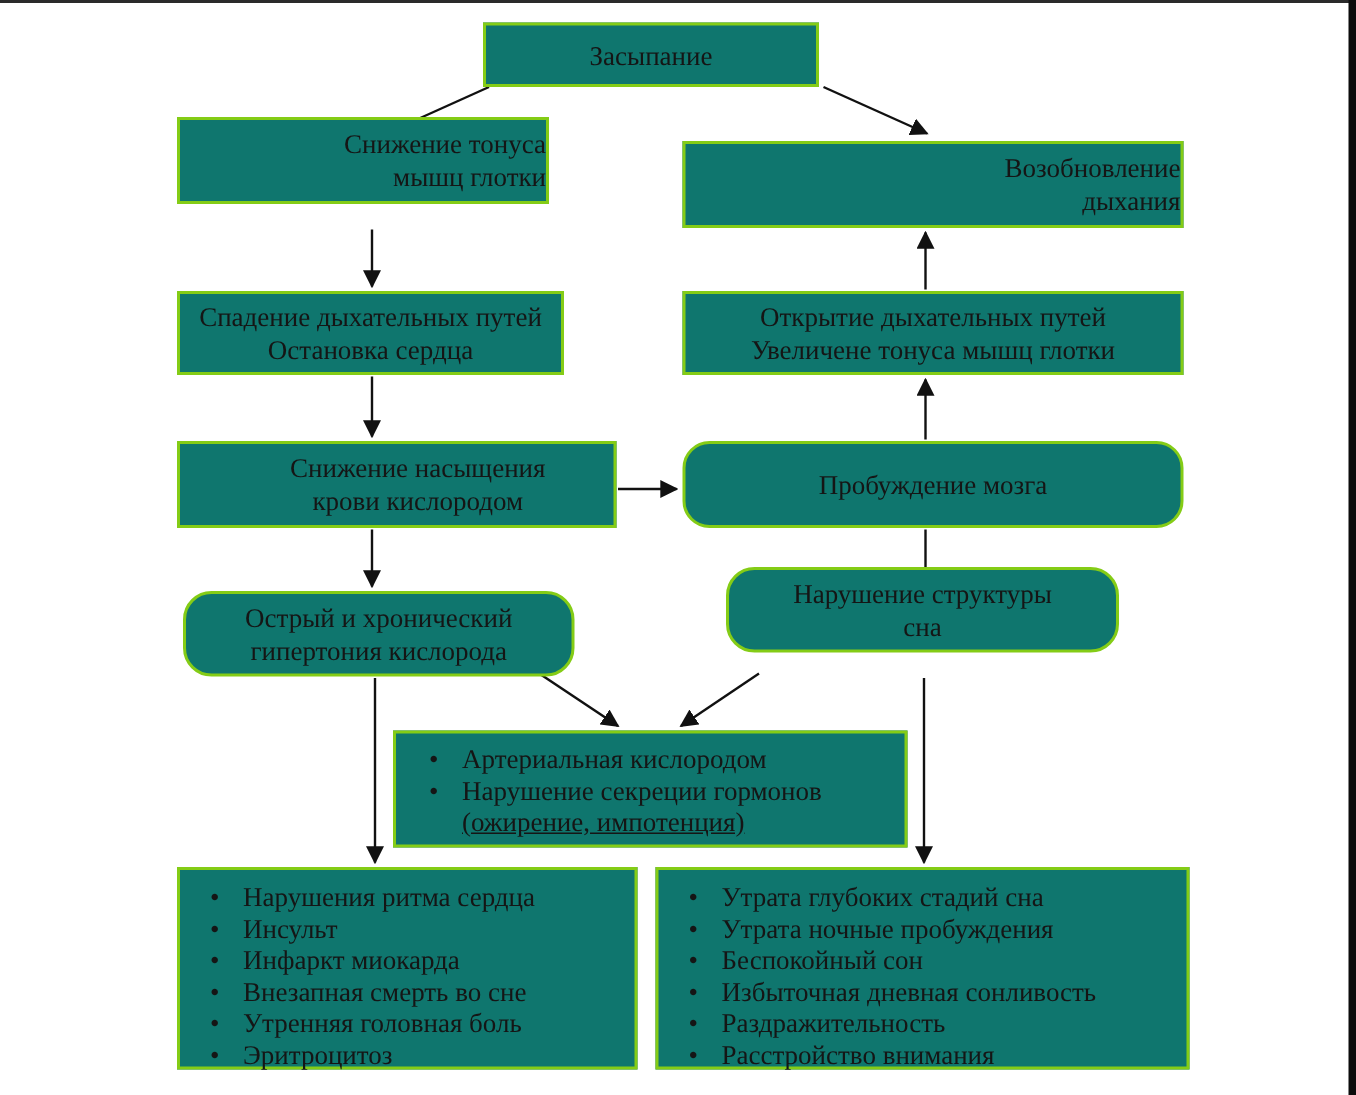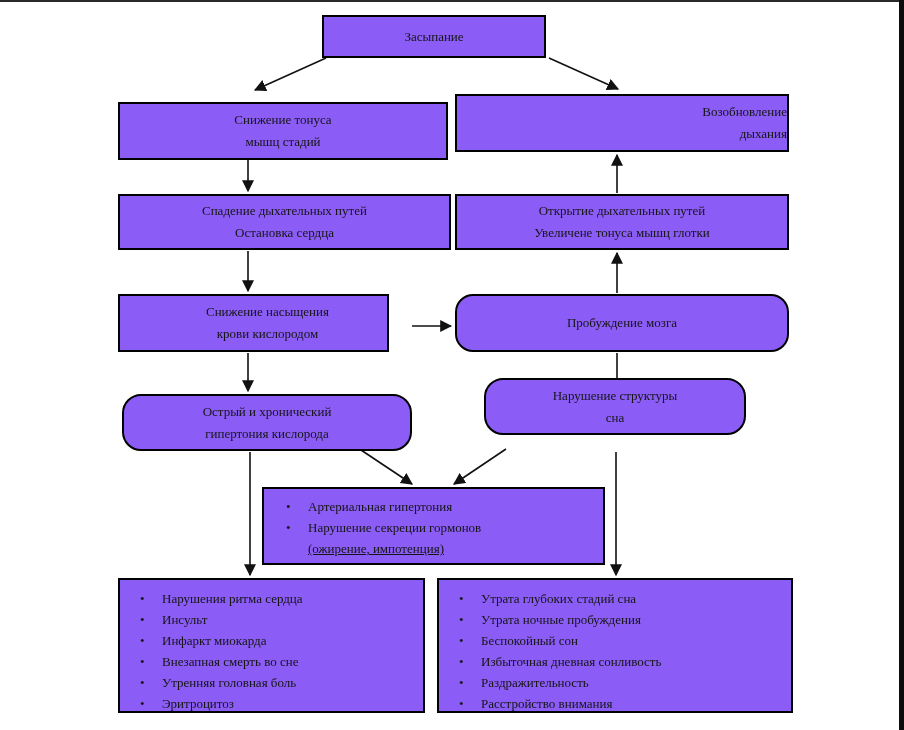--- a/index.html
+++ b/index.html
@@ -9,39 +9,39 @@
     background:#ffffff;
     overflow:hidden;
     font-family:"Liberation Serif","DejaVu Serif",serif;
     color:#151515;
   }
   .frame-top{position:absolute;left:0;top:0;width:904px;height:2px;background:#2a2a2a;}
   .frame-right{position:absolute;right:0;top:0;width:5px;height:730px;background:#0c0c0c;}
   .connectors{position:absolute;left:0;top:0;width:904px;height:730px;pointer-events:none;}
   .box,.rbox,.lbox{
     position:absolute;
-    background:#8b5cf6;
-    border:2px solid #000000;
+    background:#0f766e;
+    border:2px solid #84cc16;
     box-sizing:border-box;
-    font-size:13px;
+    font-size:18px;
     line-height:22px;
   }
   .box,.rbox{
     display:flex;flex-direction:column;justify-content:center;align-items:center;
     text-align:center;
   }
   .rbox{border-radius:19px;}
   .b1{left:322px;top:15px;width:224px;height:43px;}
-  .b2{left:118px;top:102px;width:330px;height:58px;}
+  .b2{left:118px;top:78px;width:248px;height:58px;align-items:flex-end;}
   .b3{left:455px;top:94px;width:334px;height:58px;align-items:flex-end;}
-  .b4{left:118px;top:194px;width:333px;height:56px;}
+  .b4{left:118px;top:194px;width:258px;height:56px;}
   .b5{left:455px;top:194px;width:334px;height:56px;}
-  .b6{left:118px;top:294px;width:271px;height:58px;padding-left:28px;}
+  .b6{left:118px;top:294px;width:293px;height:58px;padding-left:28px;}
   .b7{left:455px;top:294px;width:334px;height:58px;border-radius:18px;}
-  .b8{left:122px;top:394px;width:290px;height:57px;}
+  .b8{left:122px;top:394px;width:261px;height:57px;}
   .b9{left:484px;top:378px;width:262px;height:57px;}
   .b10{left:262px;top:487px;width:343px;height:78px;padding:7px 6px 0 22px;}
   .b11{left:118px;top:578px;width:307px;height:135px;padding:8px 4px 0 20px;}
   .b12{left:437px;top:578px;width:356px;height:135px;padding:8px 4px 0 20px;}
   .lbox ul{margin:0;padding:0;list-style:none;}
   .lbox li{display:flex;white-space:nowrap;line-height:21px;}
   .bullet{flex:0 0 22px;width:22px;}
   .cont .itext{margin-left:22px;text-decoration:underline;}
   .nline{display:block;}
 </style>
@@ -73,21 +73,21 @@
     <line x1="358" y1="448" x2="412" y2="484" stroke="#111111" stroke-width="1.6" marker-end="url(#ah)"></line>
     <line x1="506" y1="449" x2="454" y2="484" stroke="#111111" stroke-width="1.6" marker-end="url(#ah)"></line>
   </svg>
 
   <div class="box b1">
     <span class="nline">Засыпание</span>
   </div>
 
   <div class="box b2">
     <span class="nline">Снижение тонуса</span>
-    <span class="nline">мышц стадий</span>
+    <span class="nline">мышц глотки</span>
   </div>
 
   <div class="box b3">
     <span class="nline">Возобновление</span>
     <span class="nline">дыхания</span>
   </div>
 
   <div class="box b4">
     <span class="nline">Спадение дыхательных путей</span>
     <span class="nline">Остановка сердца</span>
@@ -114,21 +114,21 @@
 
   <div class="rbox b9">
     <span class="nline">Нарушение структуры</span>
     <span class="nline">сна</span>
   </div>
 
   <div class="lbox b10">
     <ul>
       <li>
         <span class="bullet">•</span>
-        <span class="itext">Артериальная гипертония</span>
+        <span class="itext">Артериальная кислородом</span>
       </li>
       <li>
         <span class="bullet">•</span>
         <span class="itext">Нарушение секреции гормонов</span>
       </li>
       <li class="cont">
         <span class="itext">(ожирение, импотенция)</span>
       </li>
     </ul>
   </div>

